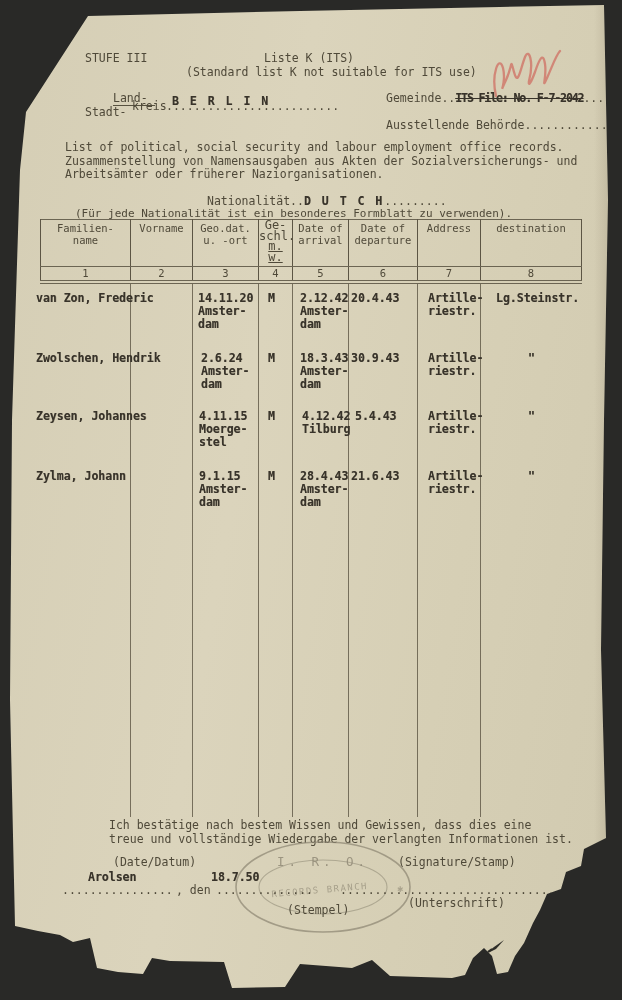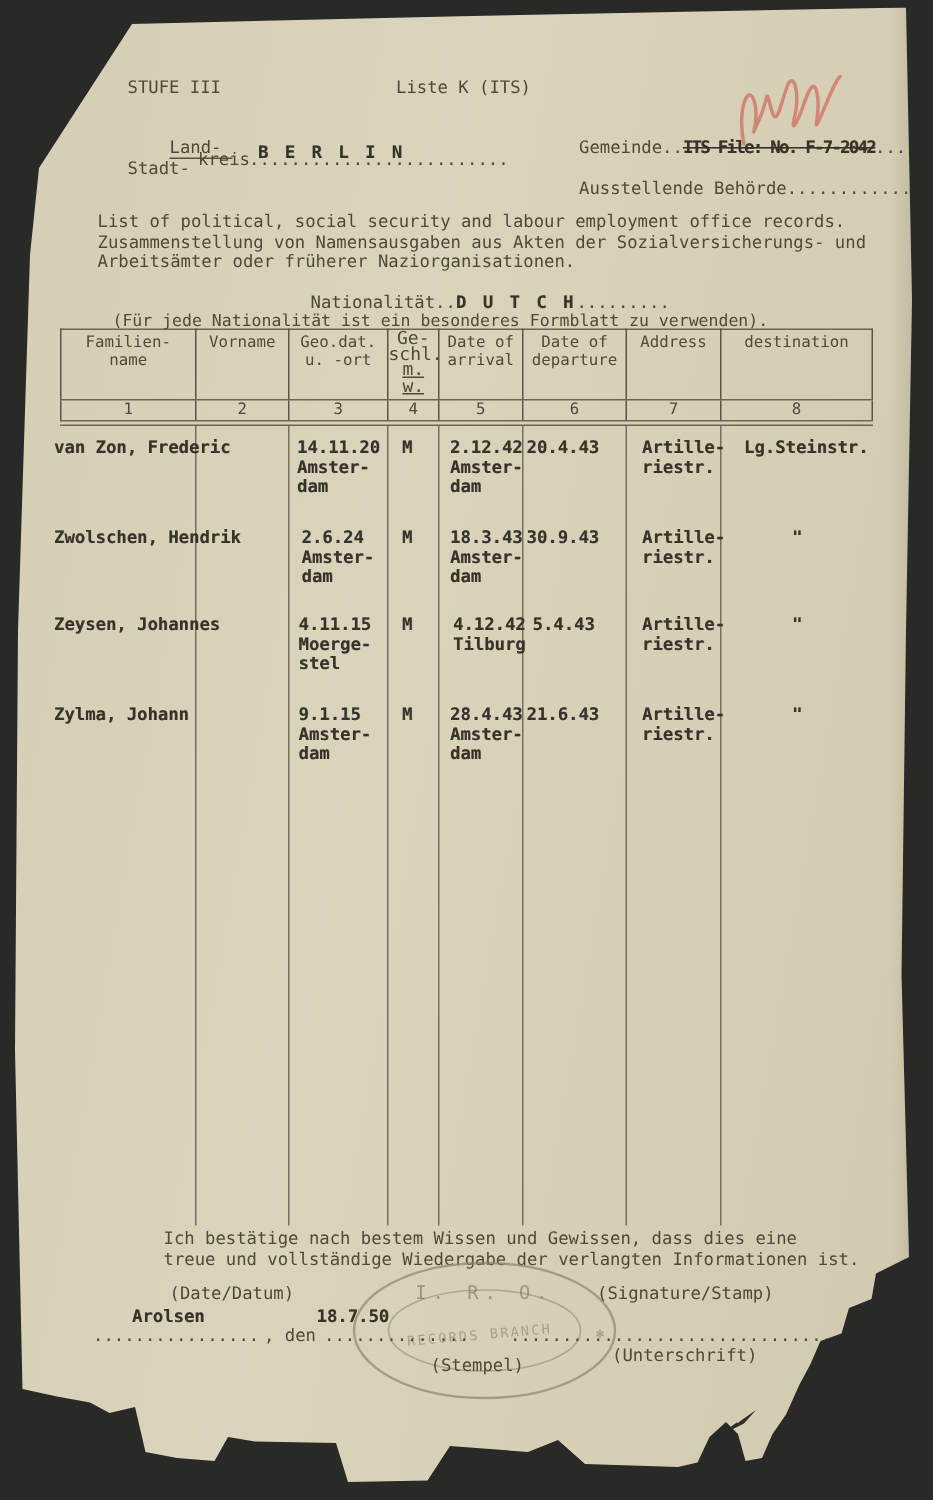--- a/index.html
+++ b/index.html
@@ -42,20 +42,21 @@
 </style>
 </head>
 <body>
 
 <div class="scene">
   <div class="paper">
     <div class="fold"></div>
 
     <div class="t" style="left:85px;top:52px;">STUFE III</div>
     <div class="t" style="left:264px;top:52px;">Liste K (ITS)</div>
+    <div class="t" style="left:186px;top:66px;">(Standard list K not suitable for ITS use)</div>
 
     <div class="t ru" style="left:85px;top:92px;width:42px;">Land-</div>
     <div class="t" style="left:85px;top:106px;">Stadt-</div>
     <div class="t" style="left:132px;top:100px;">kreis</div>
     <div class="t" style="left:166px;top:100px;">.........................</div>
     <div class="t typed" style="left:172px;top:95px;letter-spacing:2px;">B E R L I N</div>
 
     <div class="t" style="left:386px;top:92px;"><span>Gemeinde..</span><span class="typed strike" style="letter-spacing:-1.1px;">ITS File: No. F-7-2042</span><span>.....</span></div>
 
     <div class="t" style="left:386px;top:119px;"><span>Ausstellende Behörde</span><span>............</span></div>

